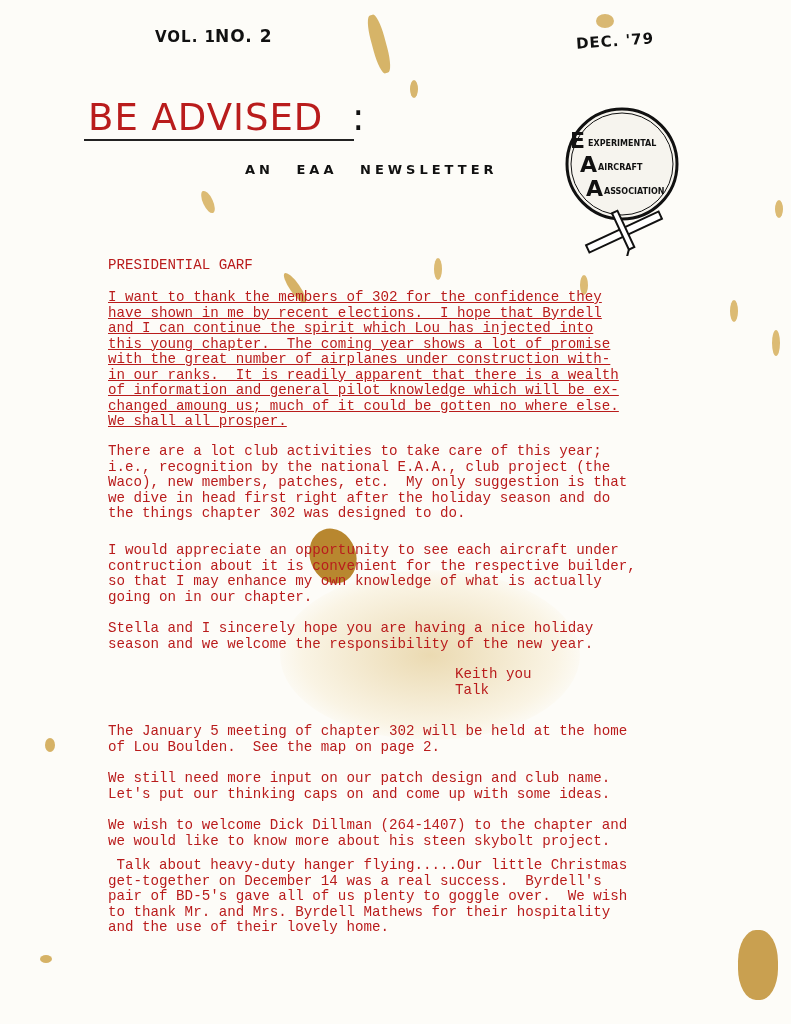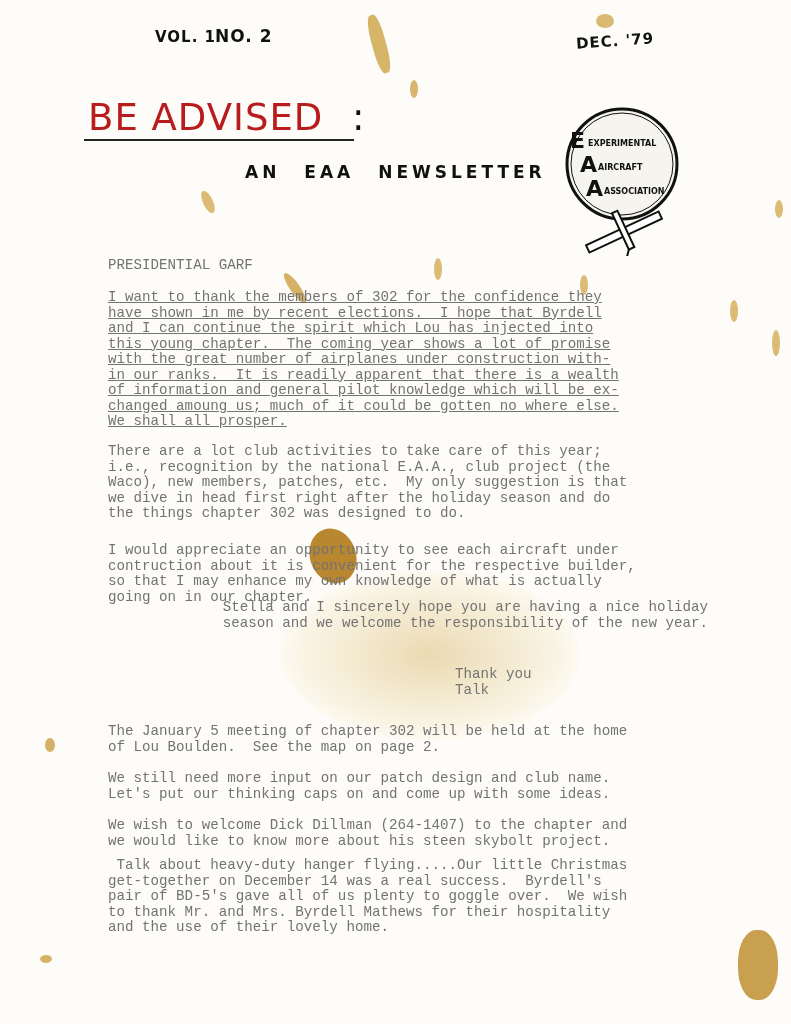--- a/index.html
+++ b/index.html
@@ -14,25 +14,25 @@
     #vol { left: 108px; top: 28px; font-size: 15px; margin-left: 47px; }
     #no { left: 215px; top: 26px; font-size: 17px; }
     #date { left: 576px; top: 32px; font-size: 15px; transform: rotate(-4deg); }
     #title {
       position: absolute; left: 88px; top: 96px;
       font-family: "DejaVu Sans", sans-serif; font-size: 37px; font-weight: normal;
       letter-spacing: 1px; color: #b91c1c;
     }
     #title-rule { position: absolute; left: 84px; top: 139px; width: 270px; height: 2px; background: #222; }
     #title-colon { position: absolute; left: 352px; top: 96px; font-family: "DejaVu Sans", sans-serif; font-size: 37px; color:#111;}
-    #subtitle { left: 245px; top: 162px; font-size: 17px; letter-spacing: 4px; word-spacing: 14px; }
+    #subtitle { left: 245px; top: 162px; font-size: 13px; letter-spacing: 4px; word-spacing: 14px; }
     #logo { position: absolute; left: 560px; top: 106px; width: 125px; height: 150px; }
     .typed {
       position: absolute; left: 108px; width: 600px;
-      font-size: 14.2px; line-height: 15.5px; white-space: pre; color: #737373;
+      font-size: 14.2px; line-height: 15.5px; white-space: pre; color: #b91c1c;
     }
   </style>
 </head>
 <body>
 
 <div class="stain" style="left:372px;top:14px;width:14px;height:60px;background:#d6b468;transform:rotate(-15deg);border-radius:40%;"></div>
 <div class="stain" style="left:596px;top:14px;width:18px;height:14px;background:#d9b872;"></div>
 <div class="stain" style="left:410px;top:80px;width:8px;height:18px;background:#d8b66e;"></div>
 <div class="stain" style="left:203px;top:190px;width:10px;height:24px;background:#dcbb74;transform:rotate(-25deg);"></div>
 <div class="stain" style="left:290px;top:270px;width:10px;height:36px;background:#d6b266;transform:rotate(-35deg);"></div>
@@ -86,23 +86,23 @@
 We shall all prosper.</div>
 <div class="typed" style="top:444px;">There are a lot club activities to take care of this year;
 i.e., recognition by the national E.A.A., club project (the
 Waco), new members, patches, etc.  My only suggestion is that
 we dive in head first right after the holiday season and do
 the things chapter 302 was designed to do.</div>
 <div class="typed" style="top:543px;">I would appreciate an opportunity to see each aircraft under
 contruction about it is convenient for the respective builder,
 so that I may enhance my own knowledge of what is actually
 going on in our chapter.</div>
-<div class="typed" style="top:600px;text-align:right;">Stella and I sincerely hope you are having a nice holiday
+<div class="typed" style="top:621px;">Stella and I sincerely hope you are having a nice holiday
 season and we welcome the responsibility of the new year.</div>
-<div class="typed" style="top:667px;left:455px;width:200px;">Thank you</div>
+<div class="typed" style="top:667px;left:455px;width:200px;">Keith you</div>
 <div class="typed" style="top:683px;left:455px;width:200px;">Talk</div>
 
 <div class="typed" style="top:724px;">The January 5 meeting of chapter 302 will be held at the home
 of Lou Boulden.  See the map on page 2.</div>
 <div class="typed" style="top:771px;">We still need more input on our patch design and club name.
 Let's put our thinking caps on and come up with some ideas.</div>
 <div class="typed" style="top:818px;">We wish to welcome Dick Dillman (264-1407) to the chapter and
 we would like to know more about his steen skybolt project.</div>
 <div class="typed" style="top:858px;"> Talk about heavy-duty hanger flying.....Our little Christmas
 get-together on December 14 was a real success.  Byrdell's

